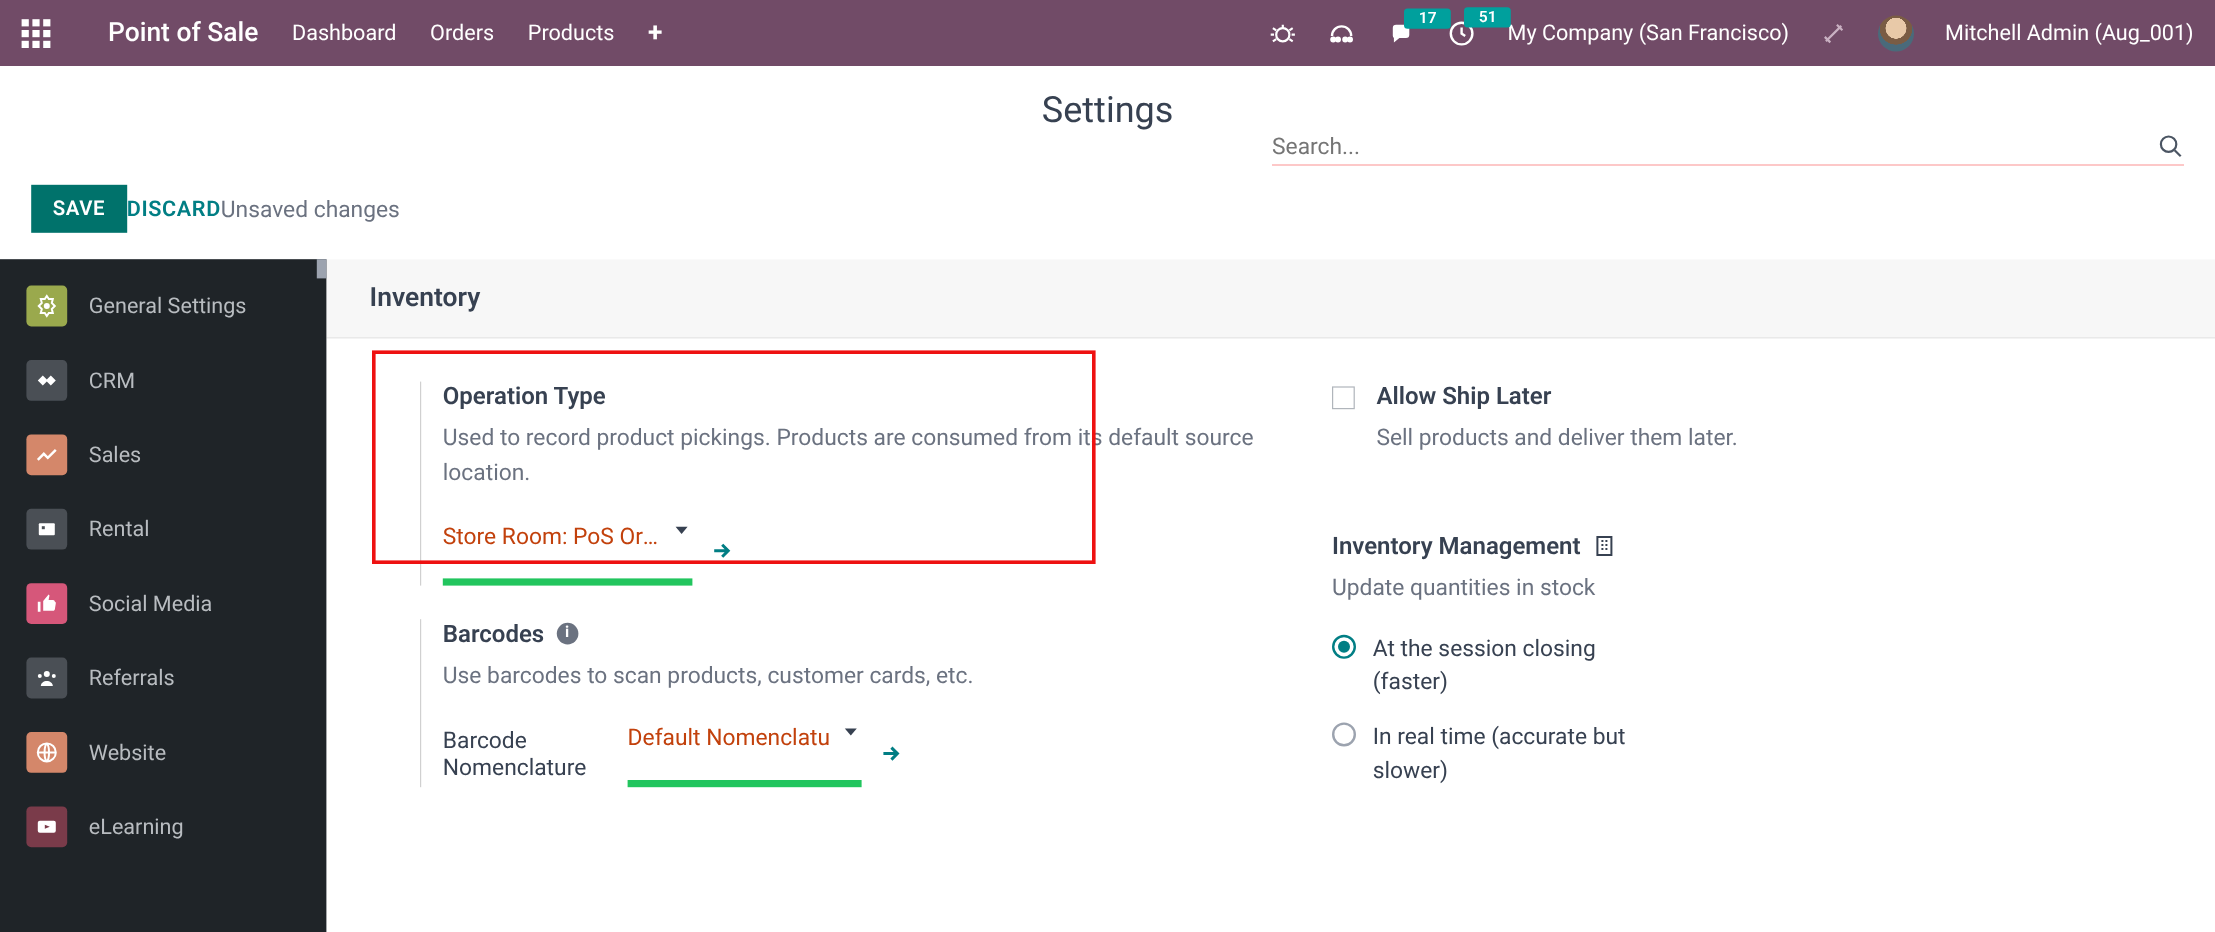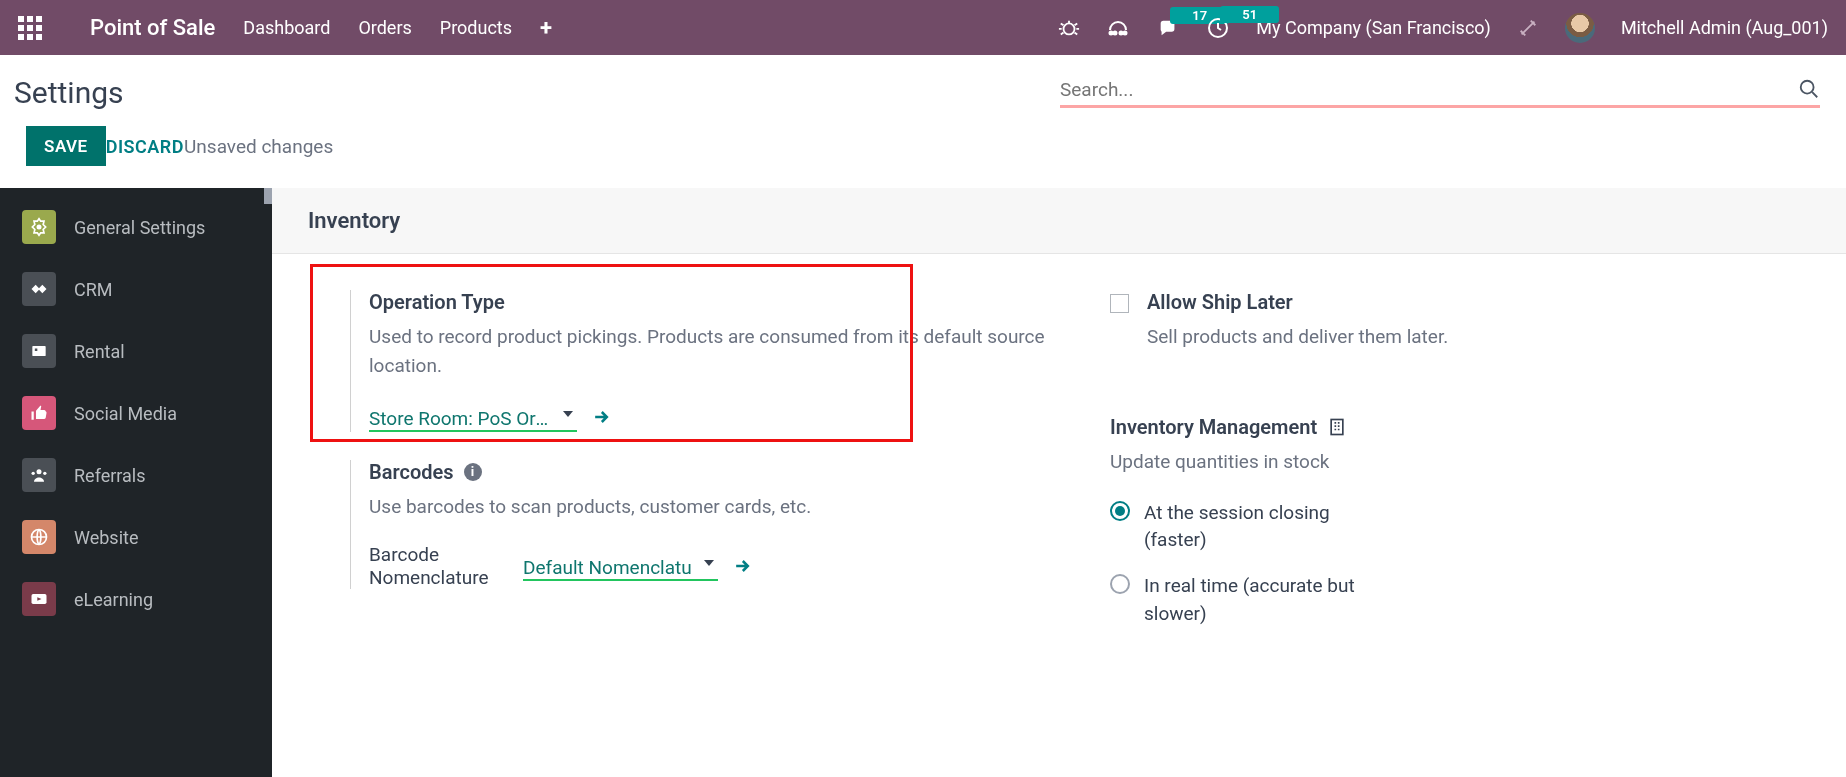--- a/index.html
+++ b/index.html
@@ -8,28 +8,28 @@
 
 .navbar { height:55px; background:#714B67; color:#fff; display:flex; align-items:center; padding:0 18px; font-size:18px; }
 .nav-left { display:flex; align-items:center; gap:28px; }
 .nav-apps { display:grid; grid-template-columns:repeat(3,6px); grid-template-rows:repeat(3,6px); gap:3px; }
 .nav-apps span { background:#fff; width:6px; height:6px; }
 .nav-brand { font-size:22px; font-weight:500; margin-left:20px; }
 .nav-item { color:#fff; cursor:pointer; }
 .nav-plus { font-size:22px; font-weight:700; }
 .nav-right { margin-left:auto; display:flex; align-items:center; gap:26px; }
 .nav-icon { position:relative; display:flex; align-items:center; }
-.badge { position:absolute; top:-10px; left:14px; background:#00A09D; color:#fff; font-size:13px; padding:1px 22px; border-radius:3px; font-weight:600; }
+.badge { position:absolute; top:-10px; left:14px; background:#00A09D; color:#fff; font-size:13px; padding:1px 12px; border-radius:3px; font-weight:600; }
 .avatar { width:30px; height:30px; border-radius:50%; background:radial-gradient(circle at 50% 35%, #e8c9a8 35%, #7a5c44 36% 55%, #4a6a7a 56%); }
 .nav-company, .nav-user { font-size:18px; }
 
 
-.header-row { display:flex; align-items:center; padding:20px 26px 10px 14px; }
+.header-row { display:flex; align-items:center; padding:20px 26px 10px 26px;flex-direction:column; }
 .page-title { font-size:30px; color:#374151; font-weight:400; }
-.search-wrap { margin-left:auto; width:760px; display:flex; align-items:center; border-bottom:3px solid #fca5a5; padding-bottom:4px;justify-content:center; }
+.search-wrap { margin-left:auto; width:760px; display:flex; align-items:center; border-bottom:1px solid #fca5a5; padding-bottom:4px;justify-content:center; }
 .search-input { flex:1; border:none; outline:none; font-size:19px; color:#6b7280; background:transparent; }
 .search-icon-svg { color:#4b5563; }
 
 
 .action-bar { display:flex; align-items:center; padding:6px 26px 22px 26px; }
 .btn-save { background:#00726b; color:#fff; border:none; padding:10px 18px; font-size:17px; font-weight:600; letter-spacing:.5px; cursor:pointer; }
 .btn-discard { background:transparent; color:#017E84; border:none; font-size:18px; font-weight:600; letter-spacing:.5px; cursor:pointer; }
 .unsaved { color:#6b7280; font-size:19px; }
 
 
@@ -52,21 +52,21 @@
 .section-title { font-size:22px; color:#374151; font-weight:600; }
 
 .settings-grid { display:flex; padding:36px 36px 0 78px; gap:60px; }
 .col { flex:1; }
 .setting-block { padding-left:18px; margin-bottom:28px; }
 .setting-block.bordered { border-left:1px solid #d0d0d0; }
 .block-head { display:flex; align-items:center; gap:10px; margin-bottom:8px; }
 .block-title { font-size:20px; color:#374151; font-weight:600; }
 .block-desc { font-size:19px; color:#6b7280; line-height:1.55; margin-bottom:22px; }
 .field-row { display:flex; align-items:center; gap:14px; }
-.select-input { border:none; border-bottom:2px solid #22c55e; font-size:19px; color:#0f766e; padding:4px 22px 0 0; background:transparent; width:208px; text-overflow:ellipsis; white-space:nowrap; overflow:hidden; position:relative; }
+.select-input { border:none; border-bottom:6px solid #22c55e; font-size:19px; color:#c2410c; padding:4px 22px 24px 0; background:transparent; width:208px; text-overflow:ellipsis; white-space:nowrap; overflow:hidden; position:relative; }
 .select-wrap { position:relative; display:inline-flex; align-items:center; }
 .caret { position:absolute; right:4px; top:8px; border-left:5px solid transparent; border-right:5px solid transparent; border-top:6px solid #374151; }
 .go-arrow { color:#017E84; font-size:20px; cursor:pointer; }
 .field-label { font-size:19px; color:#374151; width:140px; }
 
 .highlight-box { border:3px solid #e11; position:absolute; }
 .col-left-wrap { position:relative; }
 
 .col-right .check-row { display:flex; gap:18px; }
 .check-box { width:19px; height:19px; border:1px solid #b0b5bb; background:#fff; margin-top:4px; flex-shrink:0; }
@@ -174,20 +174,28 @@
         </div>
       <span>General Settings</span>
     </div>
     <div class="side-item">
       <div class="side-icon ic-crm">
           <svg width="20" height="20" viewBox="0 0 24 24" fill="#fff">
             <path d="M3 12l5-5 4 4 4-4 5 5-5 5-4-4-4 4z"></path>
           </svg>
         </div>
       <span>CRM</span>
+    </div>
+    <div class="side-item">
+      <div class="side-icon ic-sal">
+          <svg width="20" height="20" viewBox="0 0 24 24" fill="none" stroke="#fff" stroke-width="2.5">
+            <path d="M3 17l6-6 4 4 8-8"></path>
+          </svg>
+        </div>
+      <span>Sales</span>
     </div>
     <div class="side-item">
       <div class="side-icon ic-rent">
           <svg width="20" height="20" viewBox="0 0 24 24" fill="#fff">
             <rect x="4" y="6" width="16" height="12" rx="1"></rect>
             <rect x="7" y="9" width="3" height="3" fill="#4a4f55"></rect>
           </svg>
         </div>
       <span>Rental</span>
     </div>

